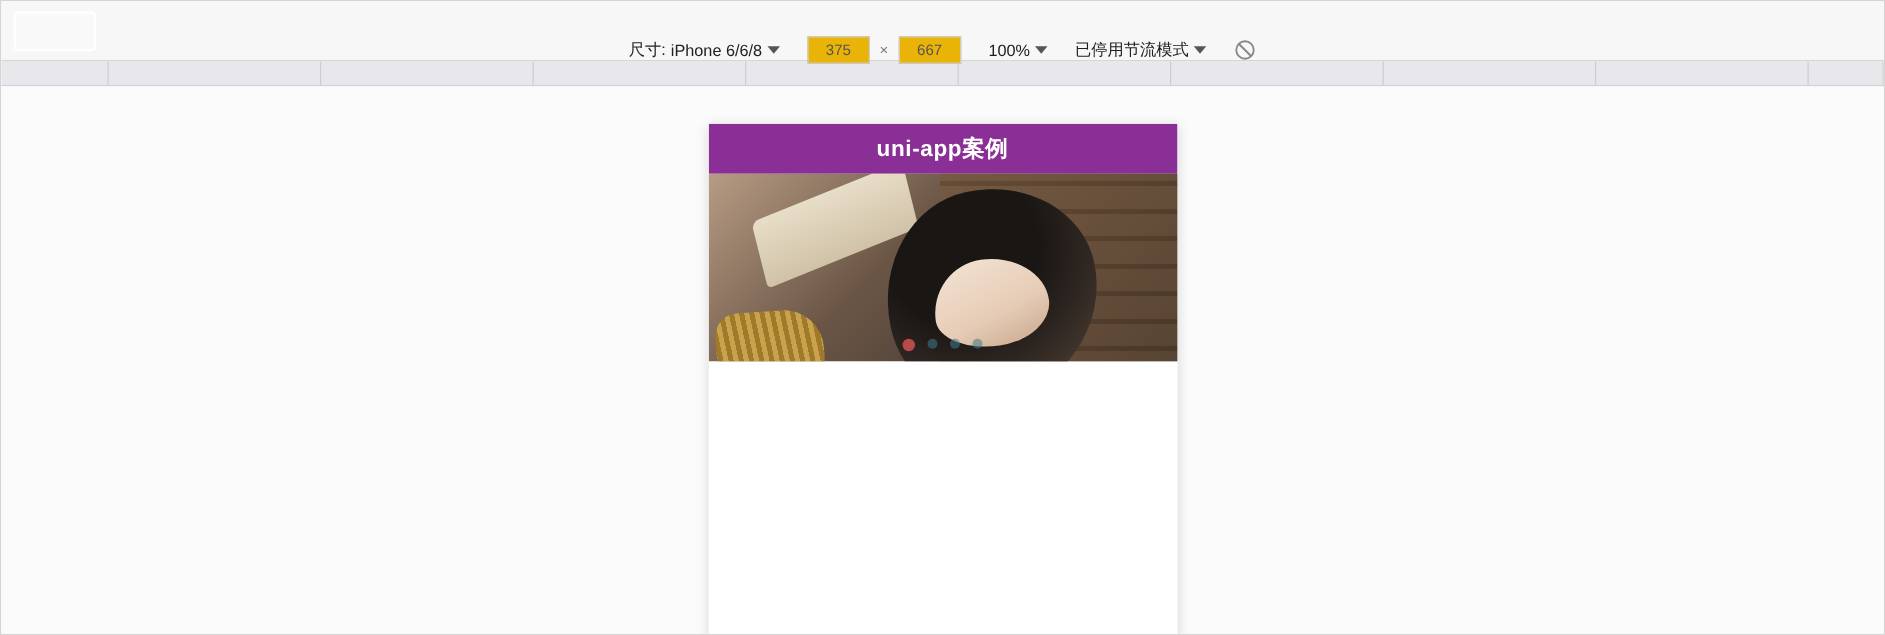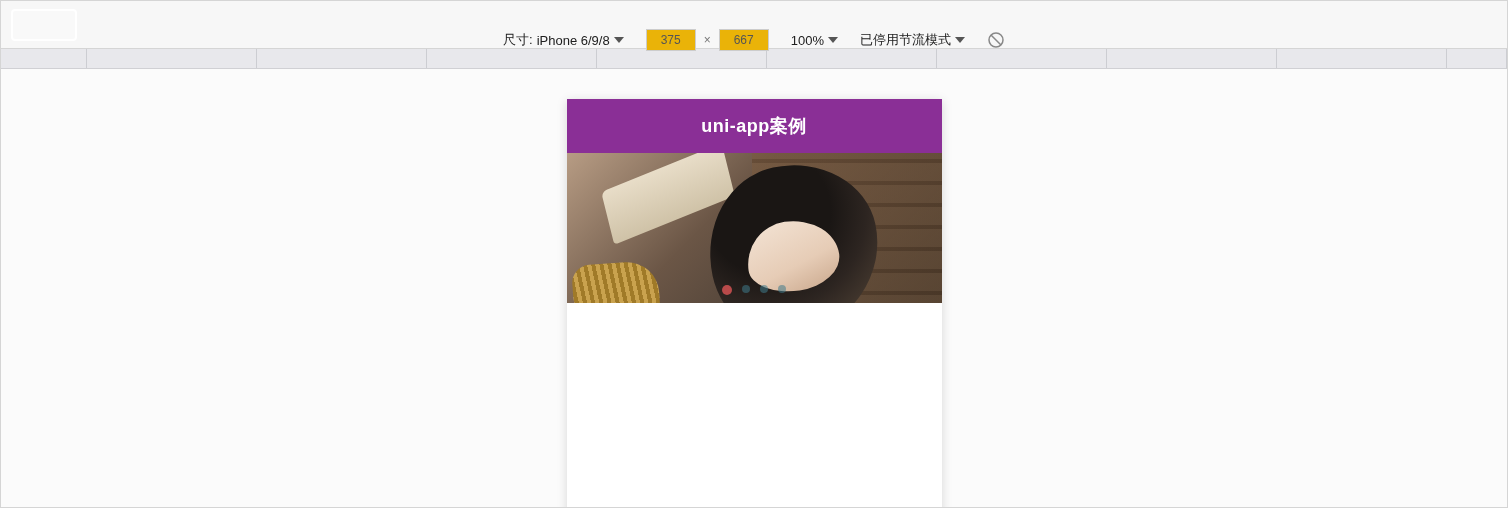--- a/index.html
+++ b/index.html
@@ -88,21 +88,21 @@
     padding-top: 30px;
   }
   .device-frame {
     width: 375px;
     height: 667px;
     background: #fff;
     box-shadow: 0 2px 10px rgba(0,0,0,0.15);
     overflow: hidden;
   }
   .app-header {
-    height: 54px;
+    height: 40px;
     background: #8a2f96;
     color: #fff;
     font-weight: 700;
     font-size: 18px;
     display: flex;
     align-items: center;
     justify-content: center;
     letter-spacing: 0.5px;
   }
   .swiper {
@@ -180,21 +180,21 @@
 </head>
 <body>
 
 <div class="frame">
 
   <div class="emu-toolbar">
     <div class="logo-box"></div>
 
     <div class="control-group drop-trigger">
       <span>尺寸:</span>
-      <span>iPhone 6/9/8</span>
+      <span>iPhone 6/6/8</span>
       <span class="caret"></span>
     </div>
 
     <div class="control-group">
       <input class="dim-input" value="375" style="">
       <span class="dim-x">×</span>
       <input class="dim-input" value="667" style="">
     </div>
 
     <div class="control-group drop-trigger">

